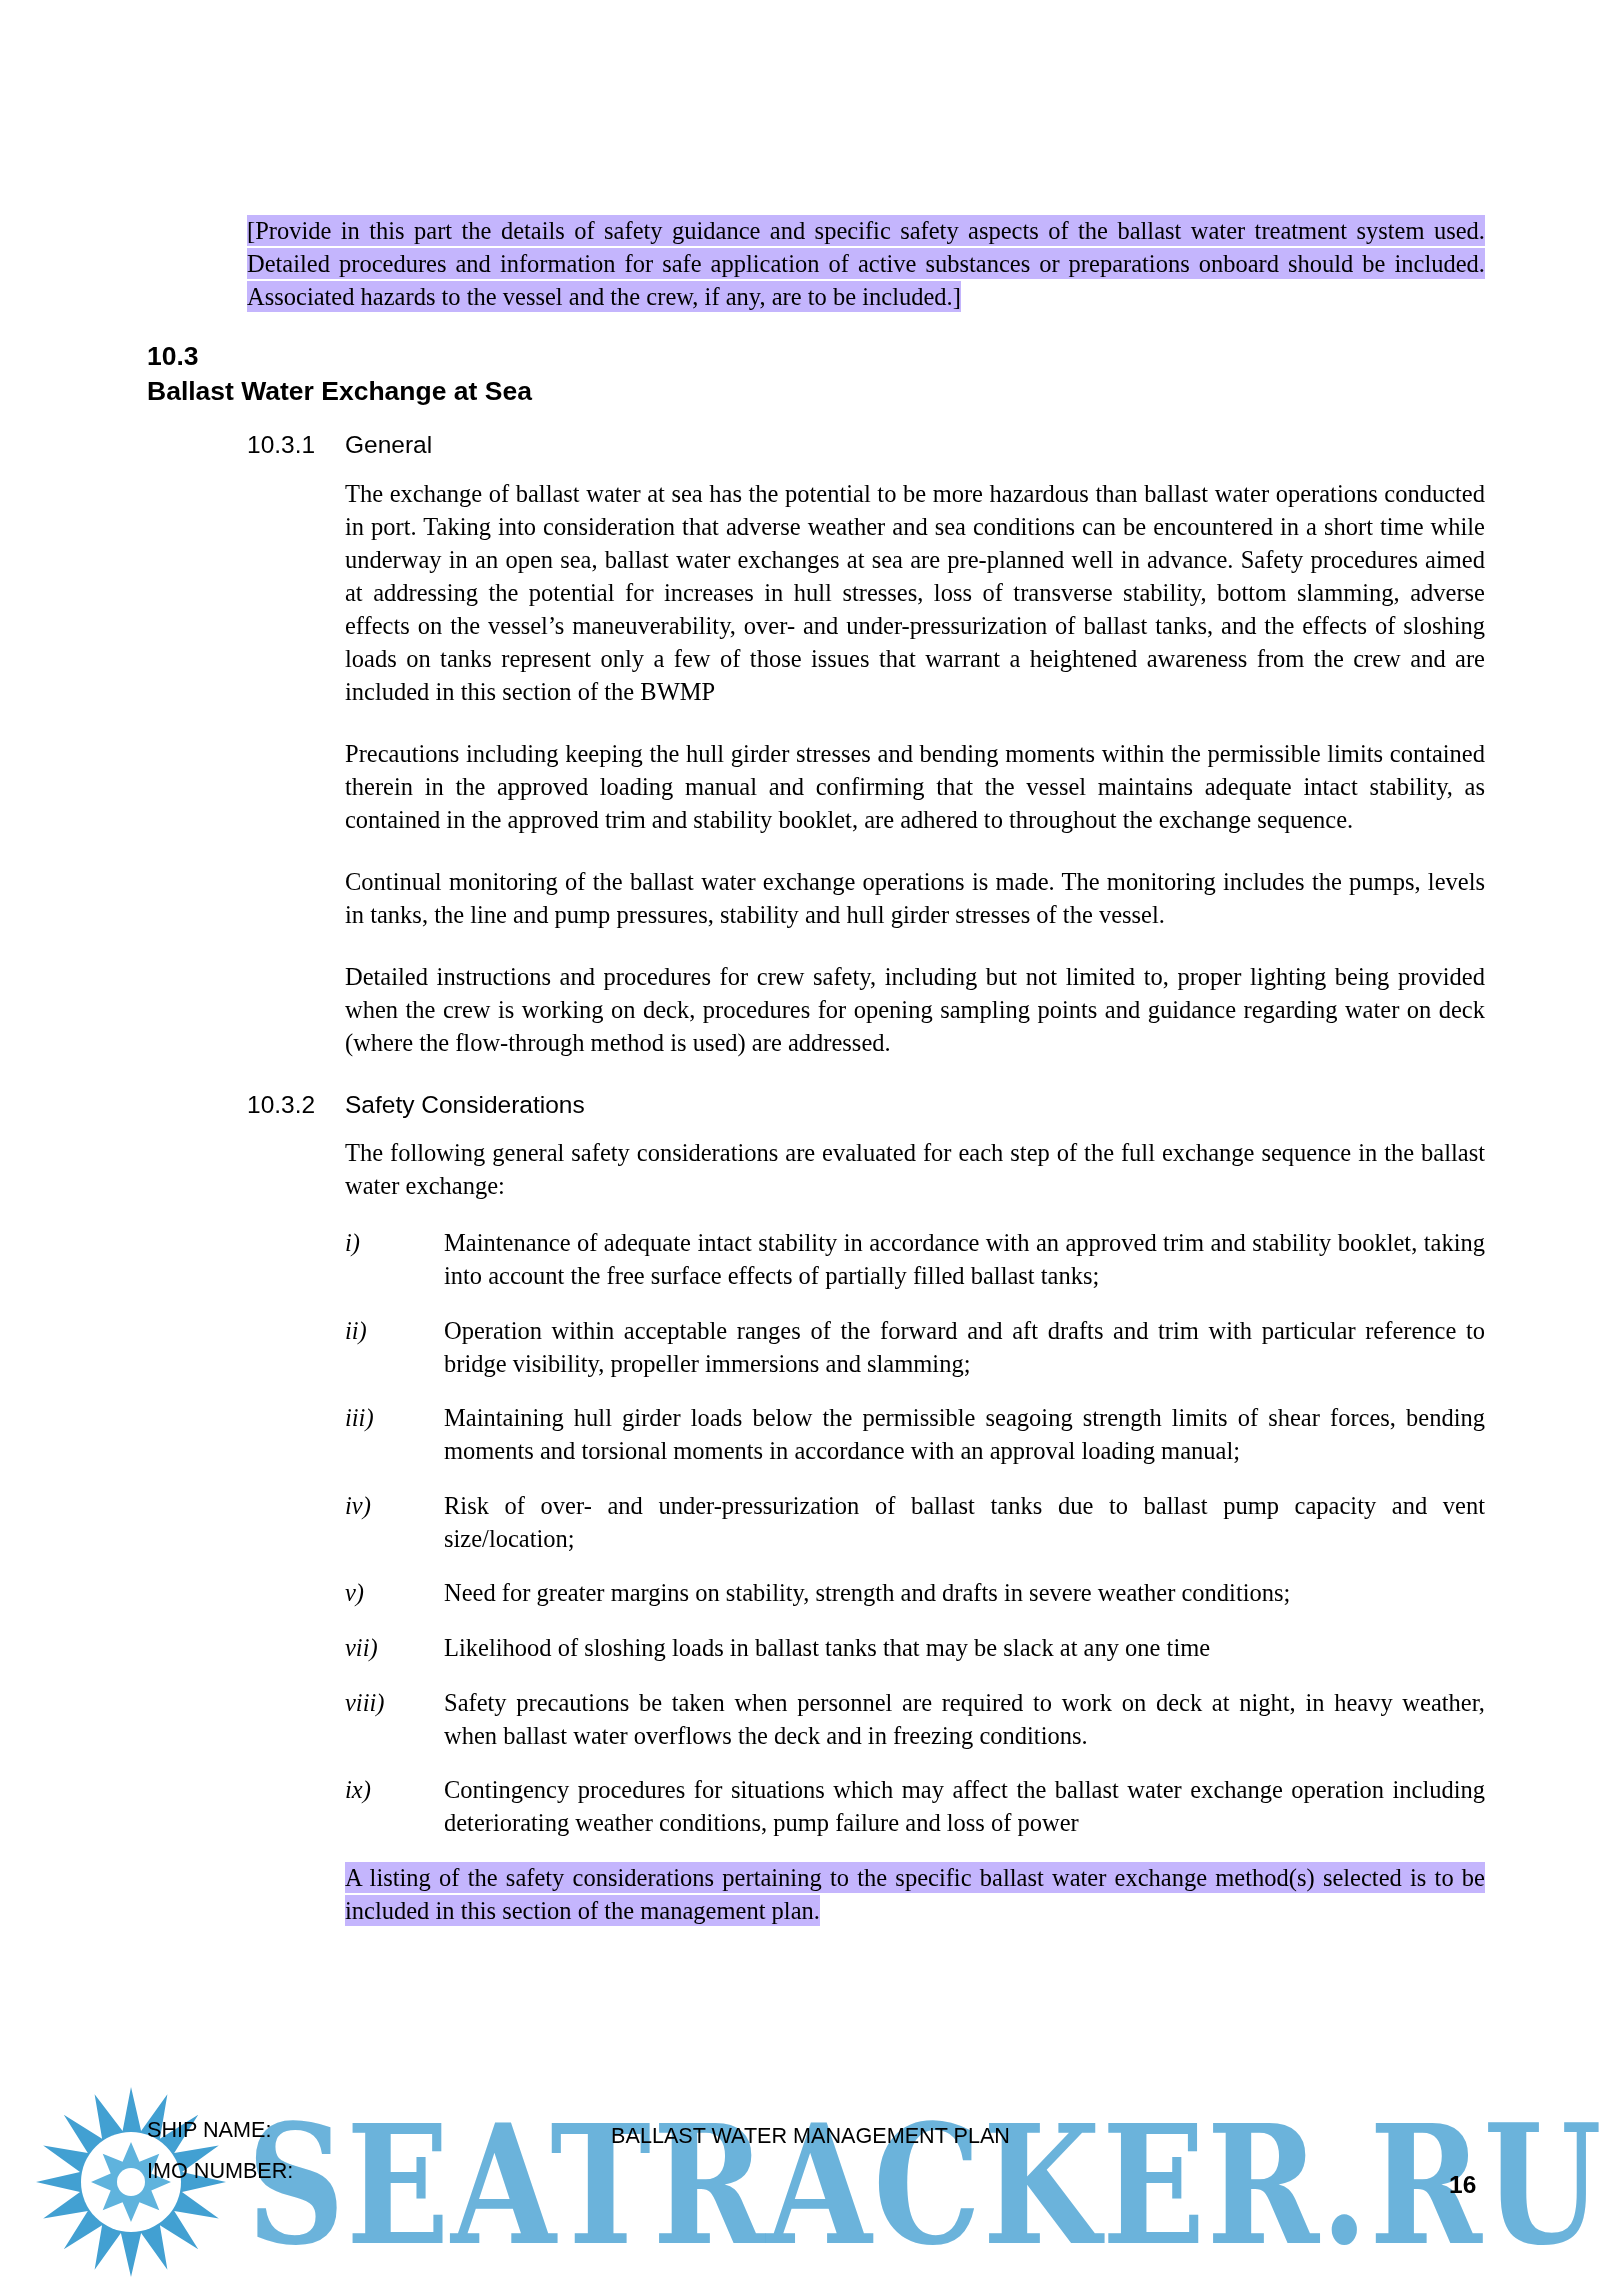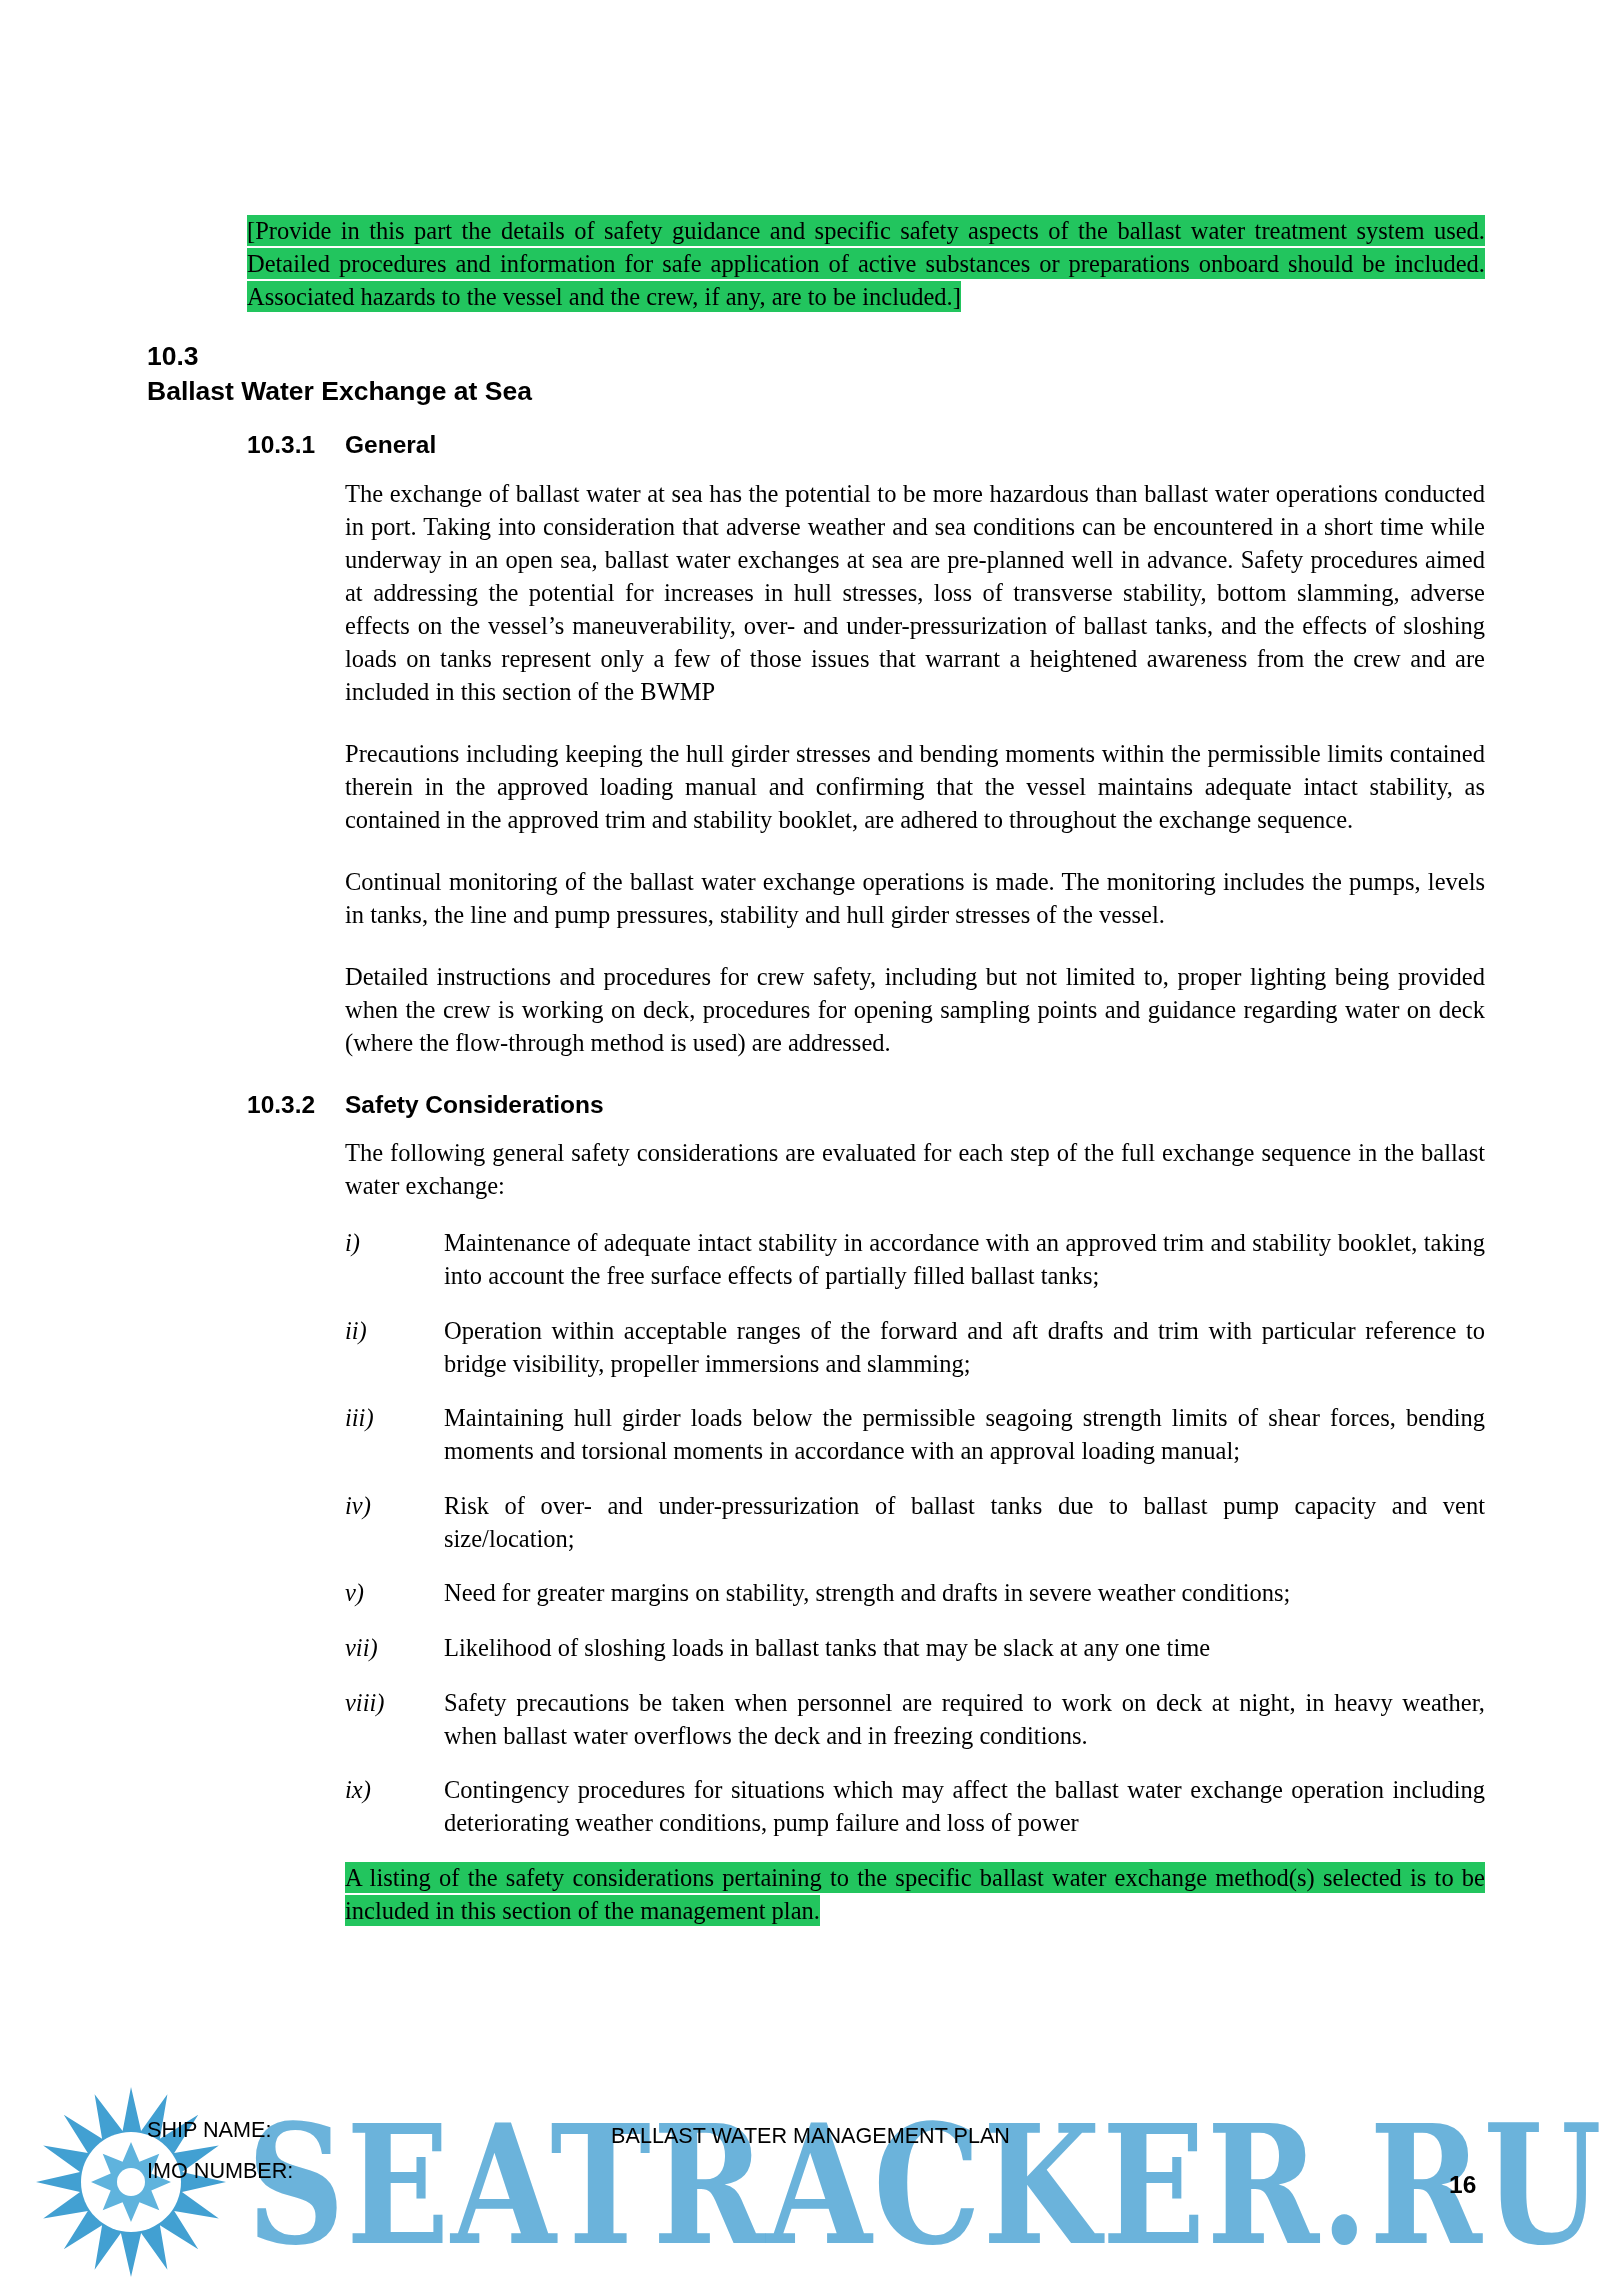--- a/index.html
+++ b/index.html
@@ -19,21 +19,21 @@
     right: 0;
   }
   
   .note {
     margin: 0 136px 25.5px 247px;
     font-size: 24.5px;
     line-height: 33px;
     text-align: justify;
   }
   .note .hl {
-    background: #22c55e;
+    background: #c4b5fd;
     padding: 2px 0;
   }
   .note.bottom { margin-left: 345px; margin-bottom: 0; margin-top: 5.9px; }
 
   
   .h1 {
     display: flex;
     margin: 0 136px 19.6px 147px;
     font-family: "Liberation Sans", sans-serif;
     font-weight: bold;
@@ -41,21 +41,20 @@
     line-height: 35px;
     flex-direction: column;
   }
   .h1 .num { width: 100px; flex: 0 0 auto; }
   .h2 {
     display: flex;
     margin: 0 136px 15.7px 247px;
     font-family: "Liberation Sans", sans-serif;
     font-size: 24.5px;
     line-height: 33px;
-    font-weight: bold;
   }
   .h2 .num { width: 98px; flex: 0 0 auto; }
 
   
   p.body {
     margin: 0 136px 29px 345px;
     font-size: 24.5px;
     line-height: 33px;
     text-align: justify;
   }

